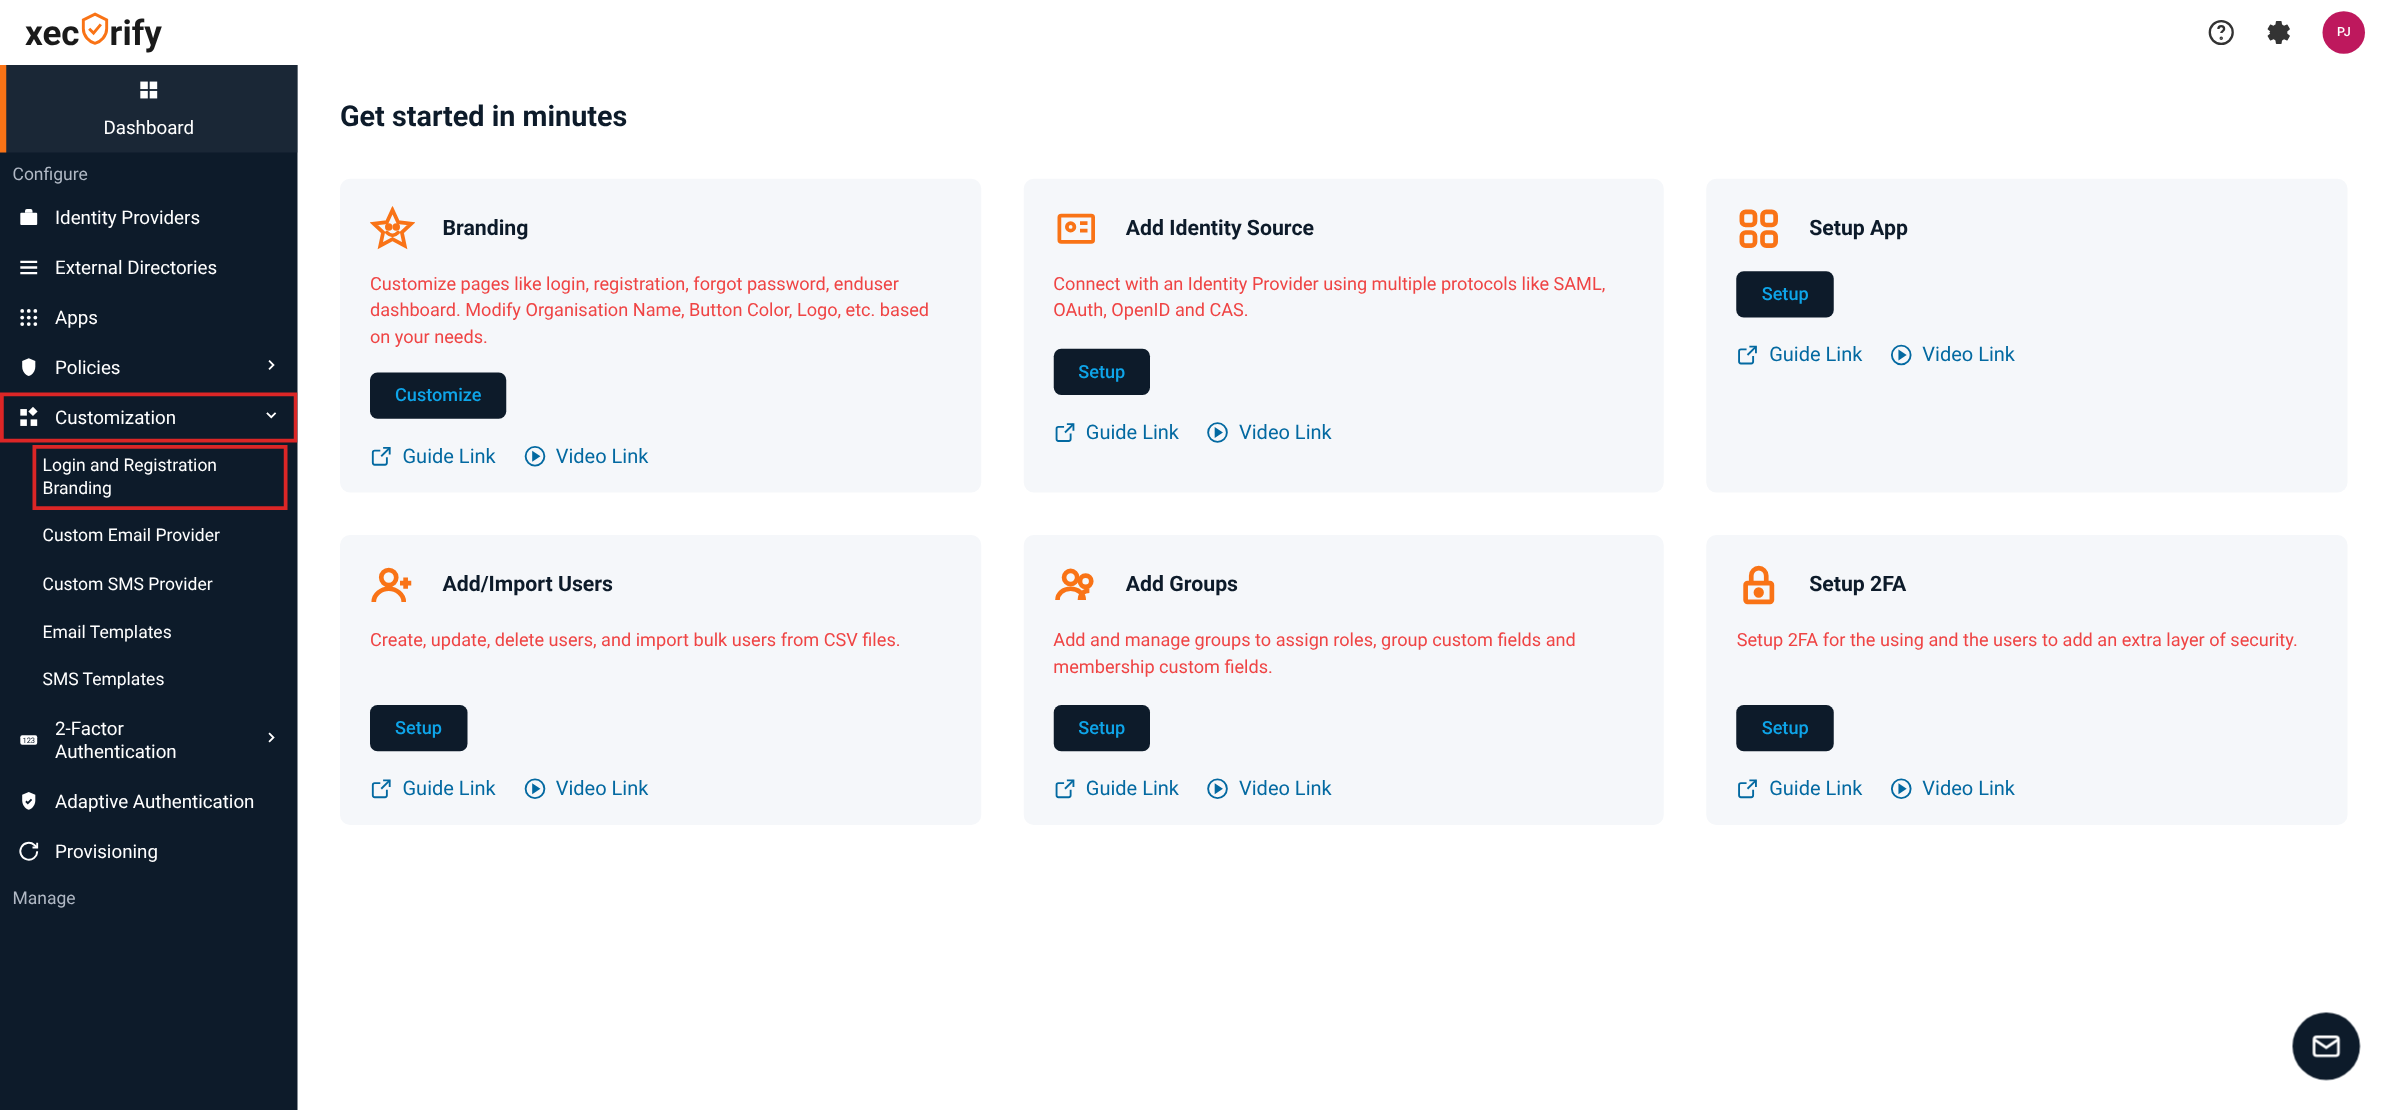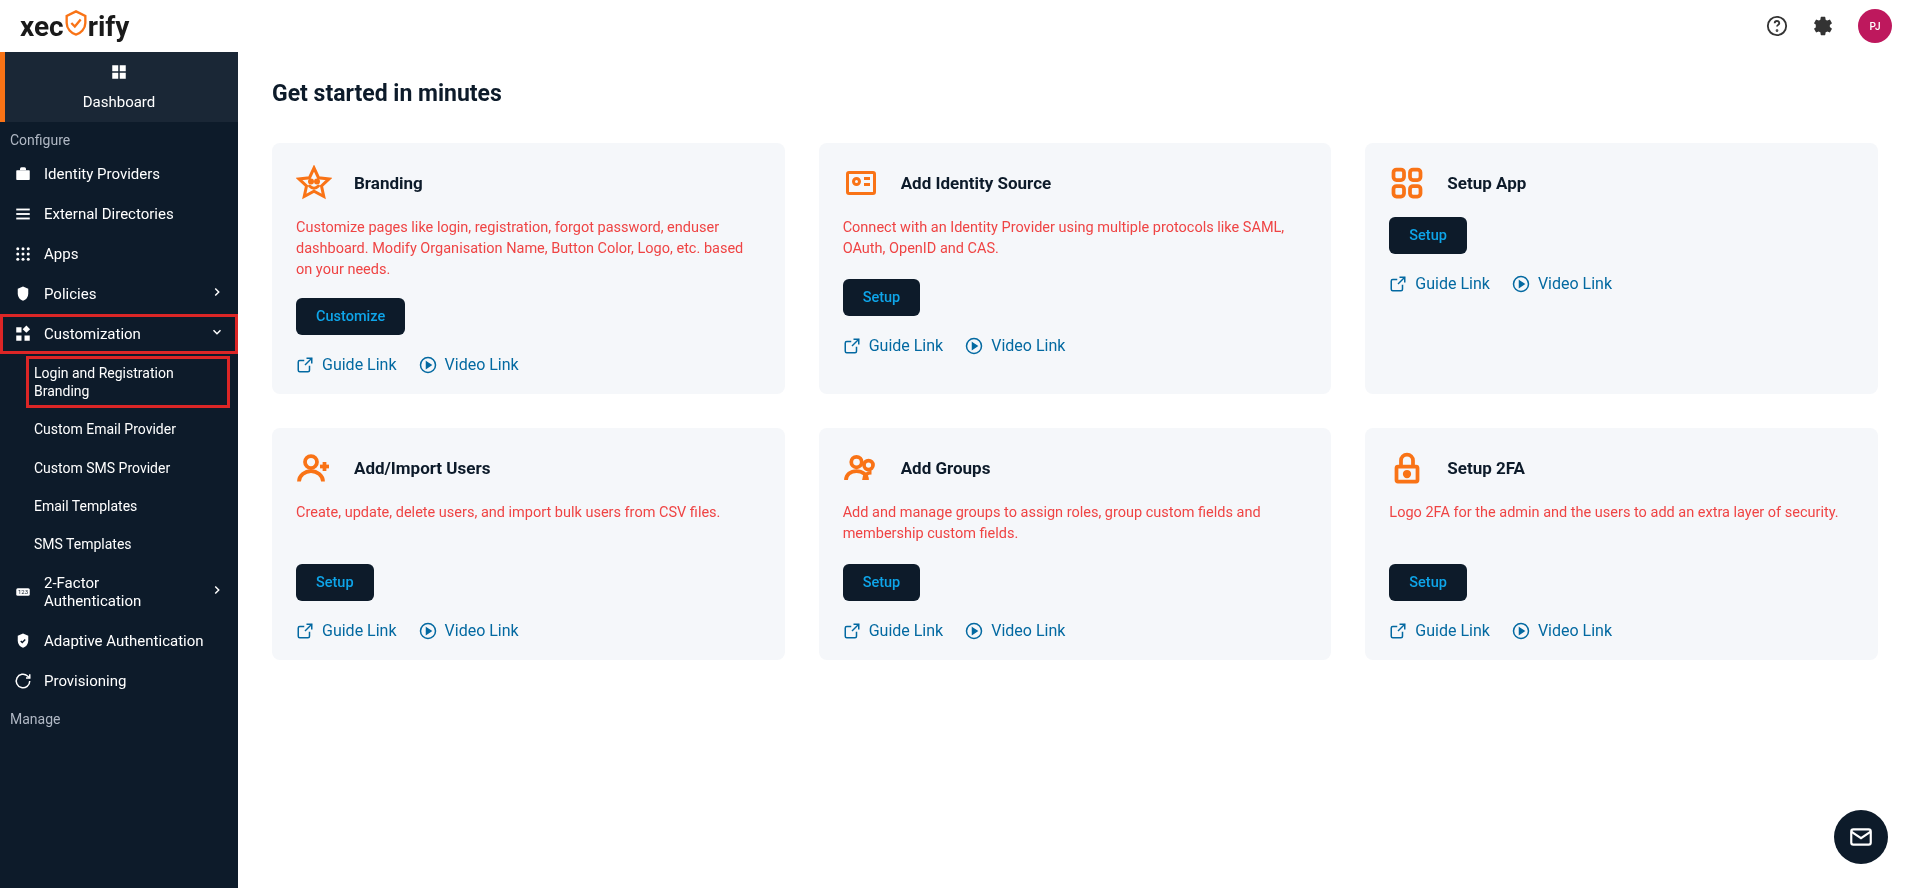--- a/index.html
+++ b/index.html
@@ -330,21 +330,21 @@
     </div></div>
         <div class="card">
     <div class="card-head">
       <div class="card-icon"><svg viewBox="0 0 24 24" fill="none" stroke="currentColor" stroke-width="2.5">
                 <rect x="5" y="11" width="14" height="10" rx="1"></rect>
                 <path d="M8 11V7a4 4 0 0 1 8 0v4"></path>
                 <circle cx="12" cy="16" r="1.5" fill="currentColor"></circle>
               </svg></div>
       <div class="card-title">Setup 2FA</div>
     </div>
-    <div class="card-desc">Logo 2FA for the admin and the users to add an extra layer of security.</div>
+    <div class="card-desc">Setup 2FA for the using and the users to add an extra layer of security.</div>
     <button class="card-btn">Setup</button>
     <div class="card-links">
       <div class="link">
         <svg viewBox="0 0 24 24" fill="none" stroke="currentColor" stroke-width="2">
                 <path d="M14 3h7v7"></path>
                 <path d="M21 3l-9 9"></path>
                 <path d="M18 13v6a2 2 0 0 1-2 2H5a2 2 0 0 1-2-2V8a2 2 0 0 1 2-2h6"></path>
               </svg>
         <span>Guide Link</span>
       </div>

